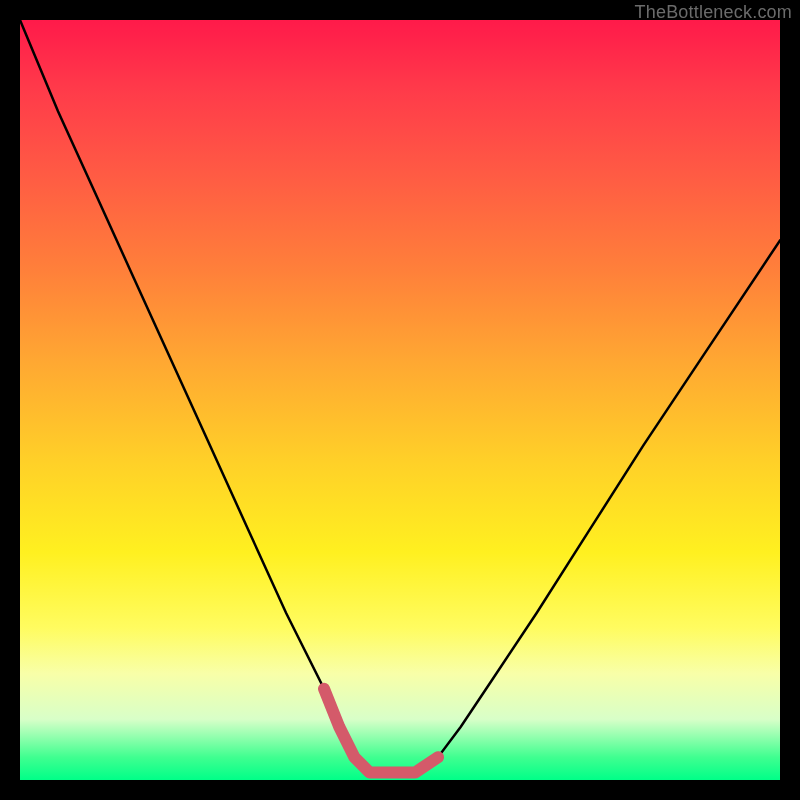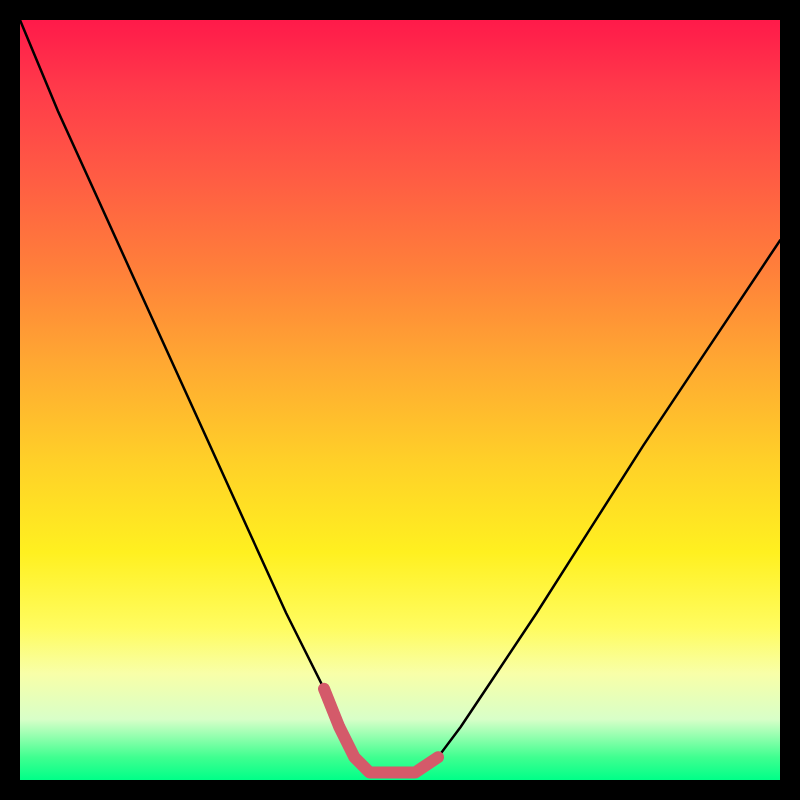--- a/index.html
+++ b/index.html
@@ -54,20 +54,21 @@
     font-size: 18px;
     font-weight: 500;
     letter-spacing: 0.2px;
     user-select: none;
   }
 </style>
 </head>
 <body>
 
 <div class="chart-wrap">
+  <div class="watermark">TheBottleneck.com</div>
 
   <div class="plot-area">
     <svg class="overlay" viewBox="0 0 760 760" preserveAspectRatio="none">
       <path id="series-0" fill="none" stroke="#000000" stroke-width="2.5" stroke-linecap="round" d="M0.00 0.00 L38.00 91.20 L76.00 174.80 L114.00 258.40 L152.00 342.00 L190.00 425.60 L228.00 509.20 L266.00 592.80 L304.00 668.80 L319.20 706.80 L334.40 737.20 L349.60 752.40 L364.80 752.40 L380.00 752.40 L395.20 752.40 L418.00 737.20 L440.80 706.80 L471.20 661.20 L516.80 592.80 L570.00 509.20 L623.20 425.60 L684.00 334.40 L760.00 220.40"></path>
       <path id="series-1" fill="none" stroke="#d45a6a" stroke-width="12" stroke-linecap="round" stroke-linejoin="round" d="M304.00 668.80 L319.20 706.80 L334.40 737.20 L349.60 752.40 L364.80 752.40 L380.00 752.40 L395.20 752.40 L418.00 737.20"></path>
     </svg>
   </div>
 </div>
 
 </body></html>

